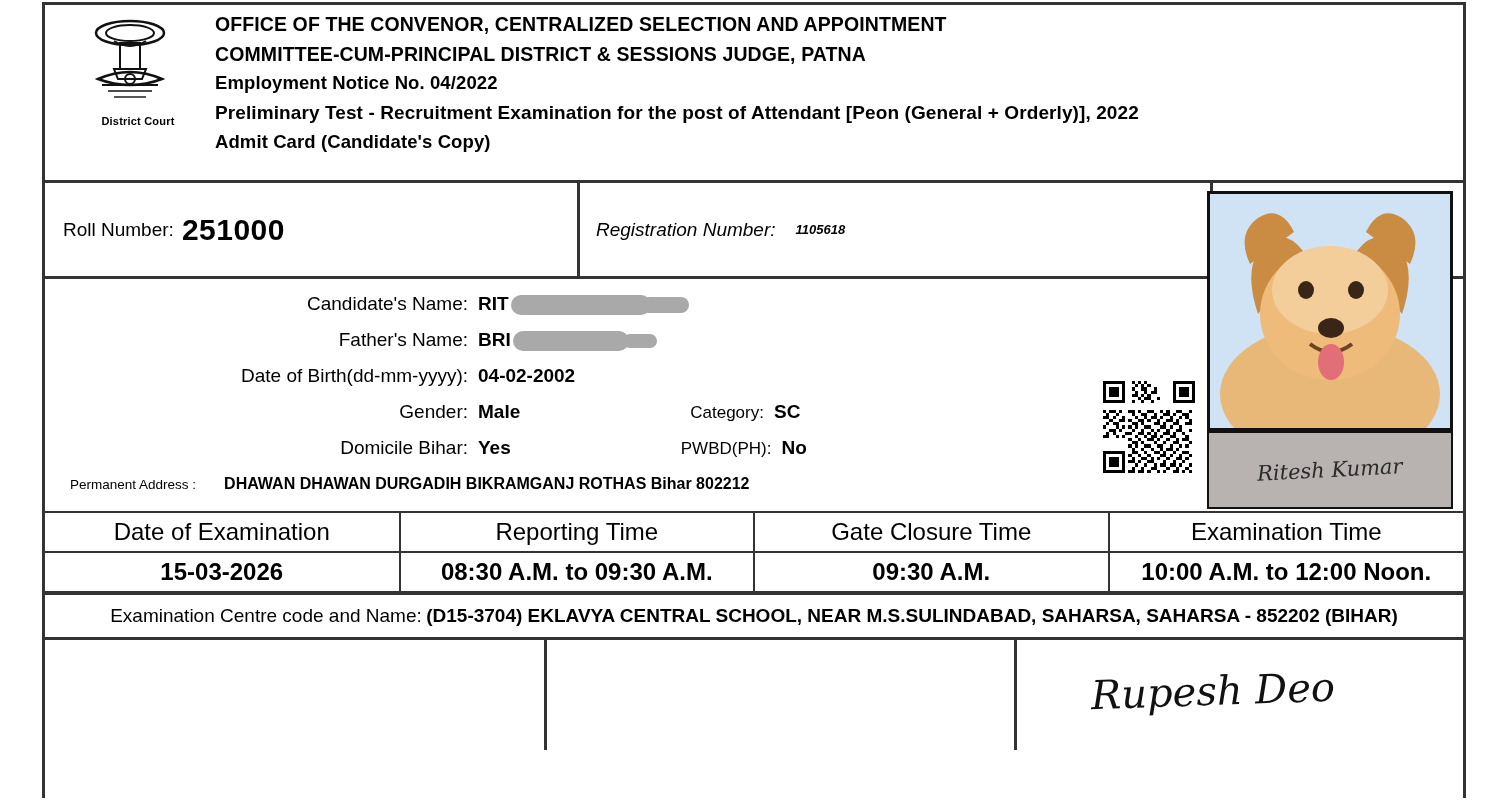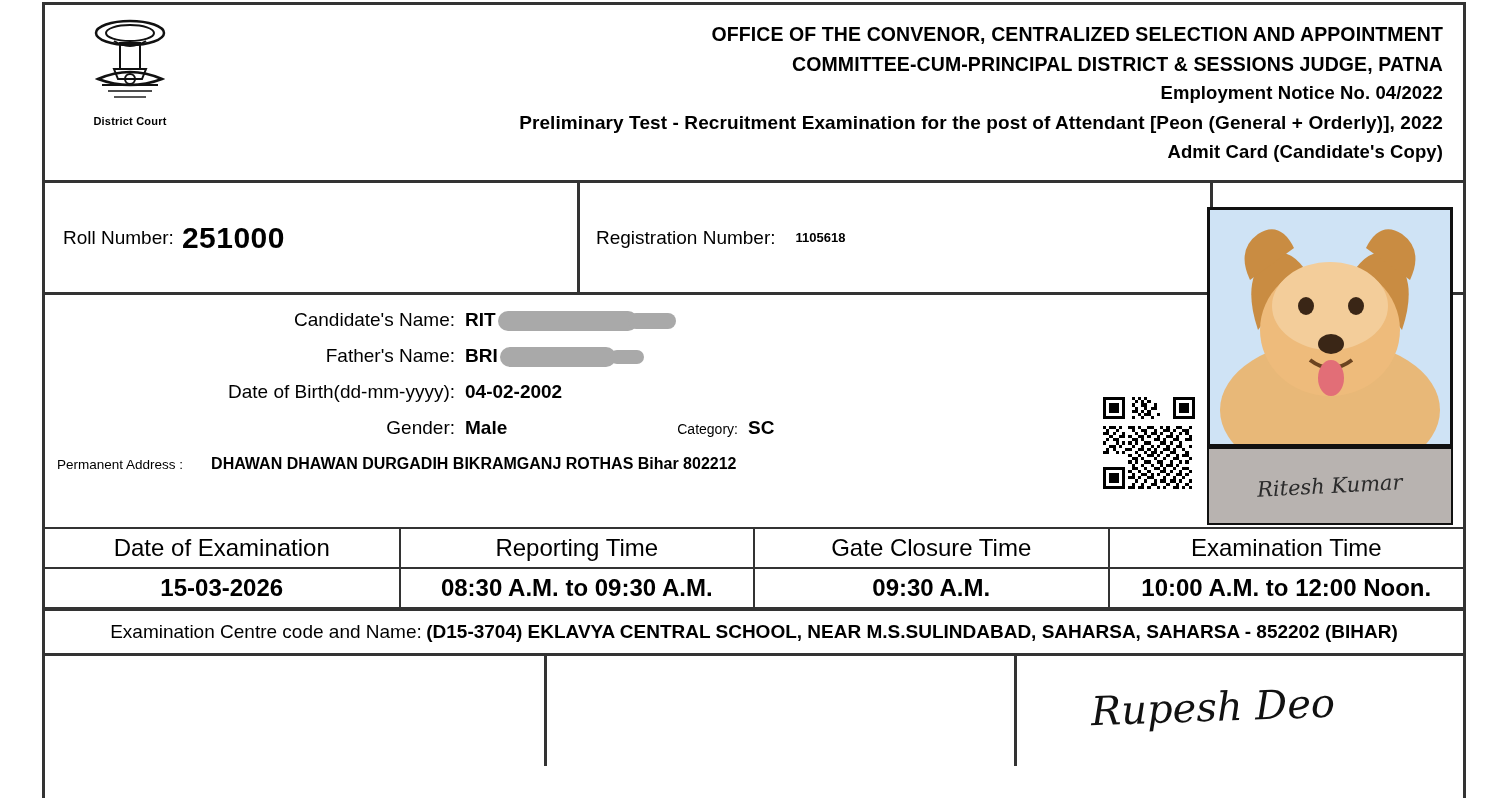--- a/index.html
+++ b/index.html
@@ -48,104 +48,106 @@
   }
   .emblem {
     width: 136px;
     height: 112px;
     position: relative;
   }
   .emblem svg { display:block; }
   .emblem-label {
     position: absolute;
     bottom: -2px;
-    left: 0;
+    left: 8px;
     width: 100%;
     text-align: center;
     font-size: 11px;
     font-weight: bold;
     letter-spacing: .2px;
   }
   .header-text {
     flex: 1;
-    padding: 14px 20px 8px 0;
-    text-align: right;
+    padding: 4px 20px 8px 0;
+    text-align: left;
     box-sizing: border-box;
   }
   .header-text .line {
     font-weight: bold;
     font-size: 19.5px;
     line-height: 1.55;
     letter-spacing: .1px;
   }
   .header-text .line.l4 { font-size: 19px; }
   .header-text .line.l3 { font-size: 18.5px; }
   .header-text .line.l5 { font-size: 18.5px; }
 
   
   .rollrow {
     display: flex;
     border-bottom: 3px solid #333;
-    height: 112px;
+    height: 96px;
     box-sizing: border-box;
   }
   .roll-cell {
     flex: 0 0 535px;
     display: flex;
     align-items: center;
     padding-left: 18px;
     border-right: 3px solid #333;
     box-sizing: border-box;
   }
   .roll-label { font-size: 19px; }
   .roll-value { font-size: 30px; font-weight: bold; margin-left: 8px; letter-spacing: .5px;}
   .reg-cell {
     flex: 1;
     display: flex;
     align-items: center;
     padding-left: 16px;
     border-right: 3px solid #333;
     box-sizing: border-box;
+    font-style: italic;
   }
   .reg-label { font-size: 19px; }
   .reg-value { font-size: 13px; font-weight: bold; margin-left: 20px; }
   .photo-cell {
     flex: 0 0 250px;
     box-sizing: border-box;
   }
 
   
   .details-wrap {
     position: relative;
     border-bottom: 2px solid #333;
   }
   .details {
     padding: 14px 0 10px 0;
     min-height: 232px;
     box-sizing: border-box;
+    margin-left: 13px;
   }
   .drow {
     display: flex;
     align-items: baseline;
     margin-bottom: 14px;
   }
   .dlabel {
     width: 420px;
     text-align: right;
     font-size: 19px;
     padding-right: 10px;
     box-sizing: border-box;
   }
   .dvalue {
     font-size: 19px;
     font-weight: bold;
     position: relative;
   }
   .dlabel2 {
-    font-size: 14px;
+    font-size: 17px;
     margin-left: 170px;
   }
   .dvalue2 {
     font-size: 19px;
     font-weight: bold;
     margin-left: 10px;
   }
   .redacted {
     display: inline-block;
     height: 20px;
@@ -541,20 +543,26 @@
         <div class="drow">
           <div class="dlabel">Date of Birth(dd-mm-yyyy):</div>
           <div class="dvalue">04-02-2002</div>
         </div>
         <div class="drow">
           <div class="dlabel">Gender:</div>
           <div class="dvalue">Male</div>
           <div class="dlabel2">Category:</div>
           <div class="dvalue2">SC</div>
         </div>
+        <div class="drow">
+          <div class="dlabel">Domicile Bihar:</div>
+          <div class="dvalue">Yes</div>
+          <div class="dlabel2">PWBD(PH):</div>
+          <div class="dvalue2">No</div>
+        </div>
         <div class="addr-row">
           <div class="addr-label">Permanent Address :</div>
           <div class="addr-value">DHAWAN DHAWAN DURGADIH BIKRAMGANJ ROTHAS Bihar 802212</div>
         </div>
       </div>
     </div>
 
     <table class="examtable">
       <tbody>
           <tr class="hdr">

